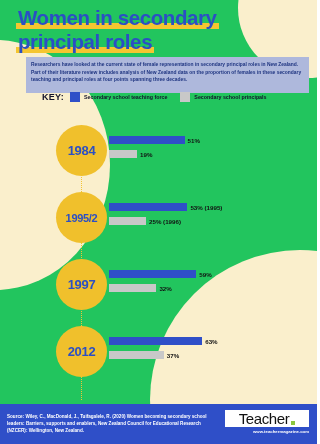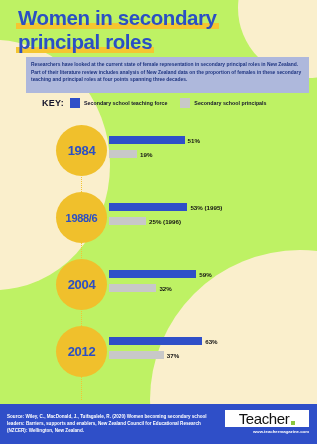--- a/index.html
+++ b/index.html
@@ -4,21 +4,21 @@
 <style>
   * { box-sizing: border-box; margin: 0; padding: 0; }
   html, body {
     width: 317px; height: 444px;
     font-family: "Liberation Sans", sans-serif;
     overflow: hidden;
   }
   #poster {
     position: relative;
     width: 317px; height: 444px;
-    background: #bef264;
+    background: #22c55e;
     overflow: hidden;
   }
   
   .blob { position: absolute; background: #FAEFCC; border-radius: 50%; }
   #blob-left {
     left: -120px; top: 40px;
     width: 230px; height: 250px;
   }
   #blob-right {
     left: 150px; top: 250px;
@@ -55,21 +55,21 @@
     background: #AEB8DC;
     padding: 4px 6px 4px 5px;
     z-index: 6;
   }
   #intro-text {
     font-size: 4.9px; line-height: 7.6px;
     color: #1E3480; font-weight: bold;
   }
   
   #key-row {
-    position: absolute; left: 42px; top: 98px;
+    position: absolute; left: 42px; top: 92px;
     display: flex; align-items: flex-end;
     z-index: 6;
   }
   #key-label {
     font-size: 9px; font-weight: bold;
     color: #12122A; letter-spacing: 0.3px;
     margin-right: 6px;
   }
   .legend-item { display: flex; align-items: center; margin-right: 13px; }
   .legend-swatch { width: 10px; height: 10px; margin-right: 4px; }
@@ -189,37 +189,37 @@
       </div>
       <div class="bar-line">
         <div class="bar grey" style="width: 28.1px;"></div>
         <span class="bar-value">19%</span>
       </div>
     </div>
   </div>
 
   <div class="row" style="top:192px">
     <div class="year-circle" style="top:0">
-      <span class="year-label small">1988/6</span>
+      <span class="year-label small">1995/2</span>
     </div>
     <div class="bars" style="top:11px">
       <div class="bar-line">
         <div class="bar blue" style="width: 78.4px;"></div>
         <span class="bar-value">53% (1995)</span>
       </div>
       <div class="bar-line">
         <div class="bar grey" style="width: 37px;"></div>
         <span class="bar-value">25% (1996)</span>
       </div>
     </div>
   </div>
 
   <div class="row" style="top:259px">
     <div class="year-circle" style="top:0">
-      <span class="year-label">2004</span>
+      <span class="year-label">1997</span>
     </div>
     <div class="bars" style="top:11px">
       <div class="bar-line">
         <div class="bar blue" style="width: 87.3px;"></div>
         <span class="bar-value">59%</span>
       </div>
       <div class="bar-line">
         <div class="bar grey" style="width: 47.4px;"></div>
         <span class="bar-value">32%</span>
       </div>

